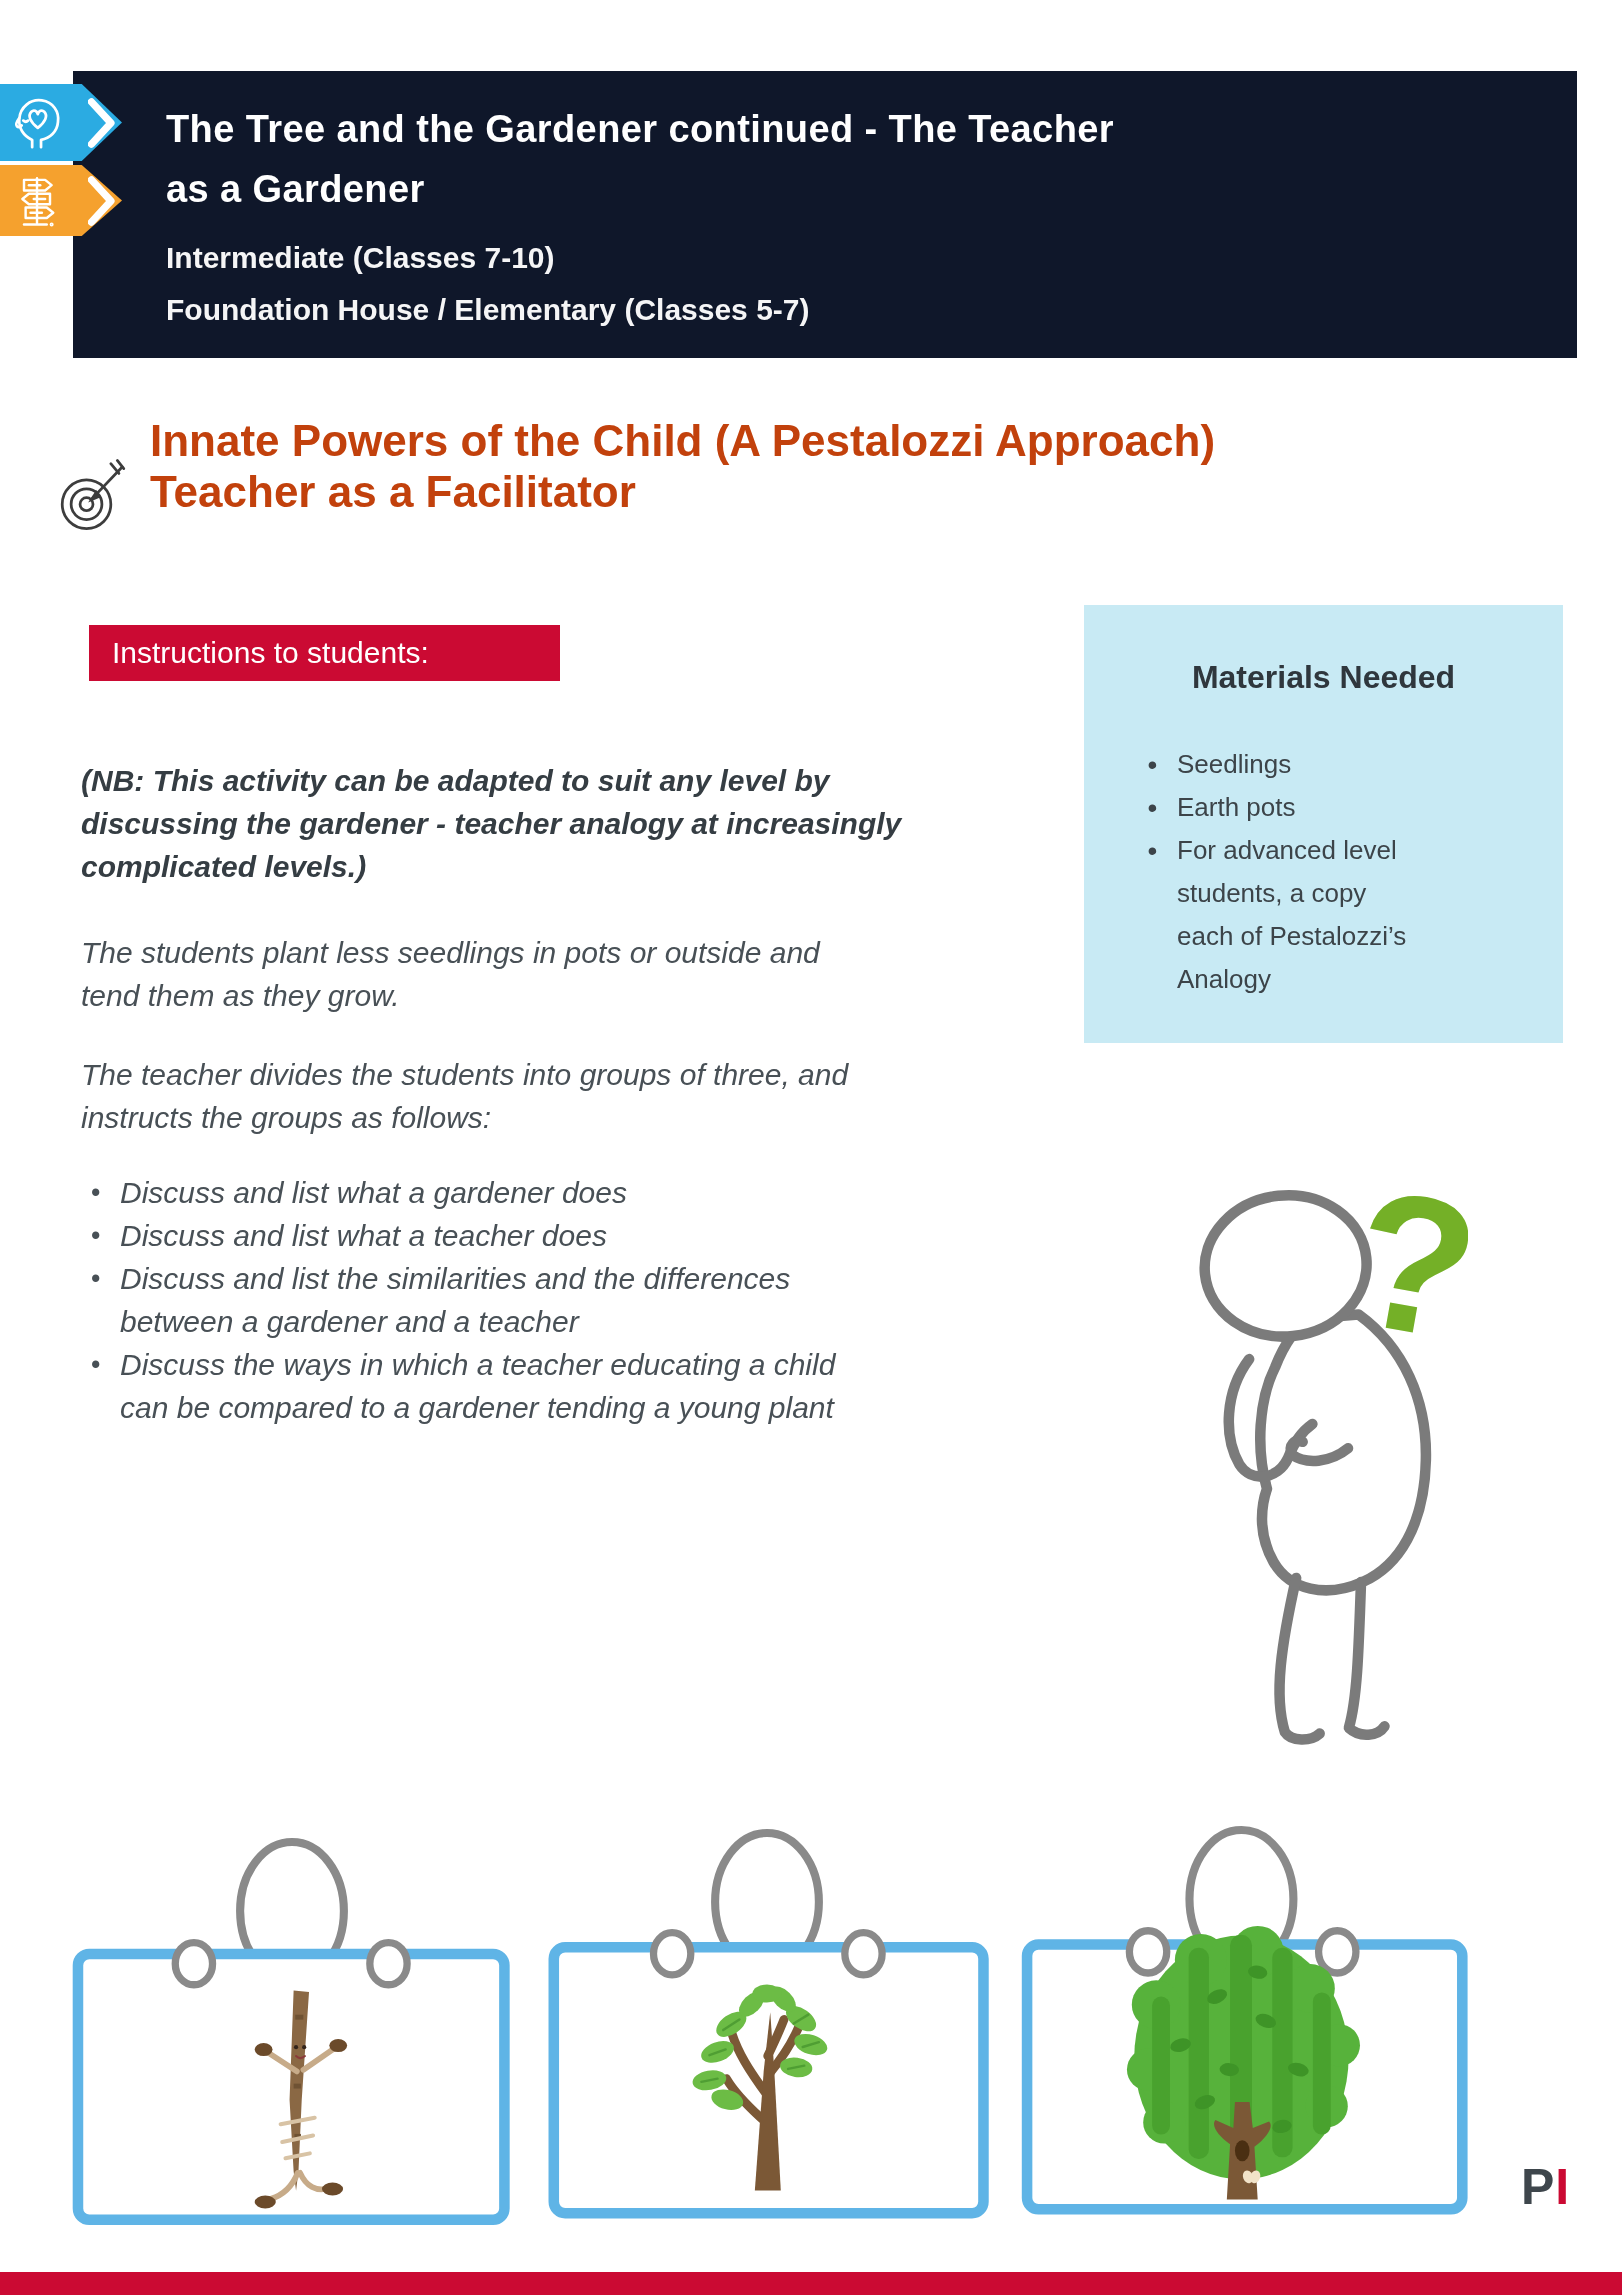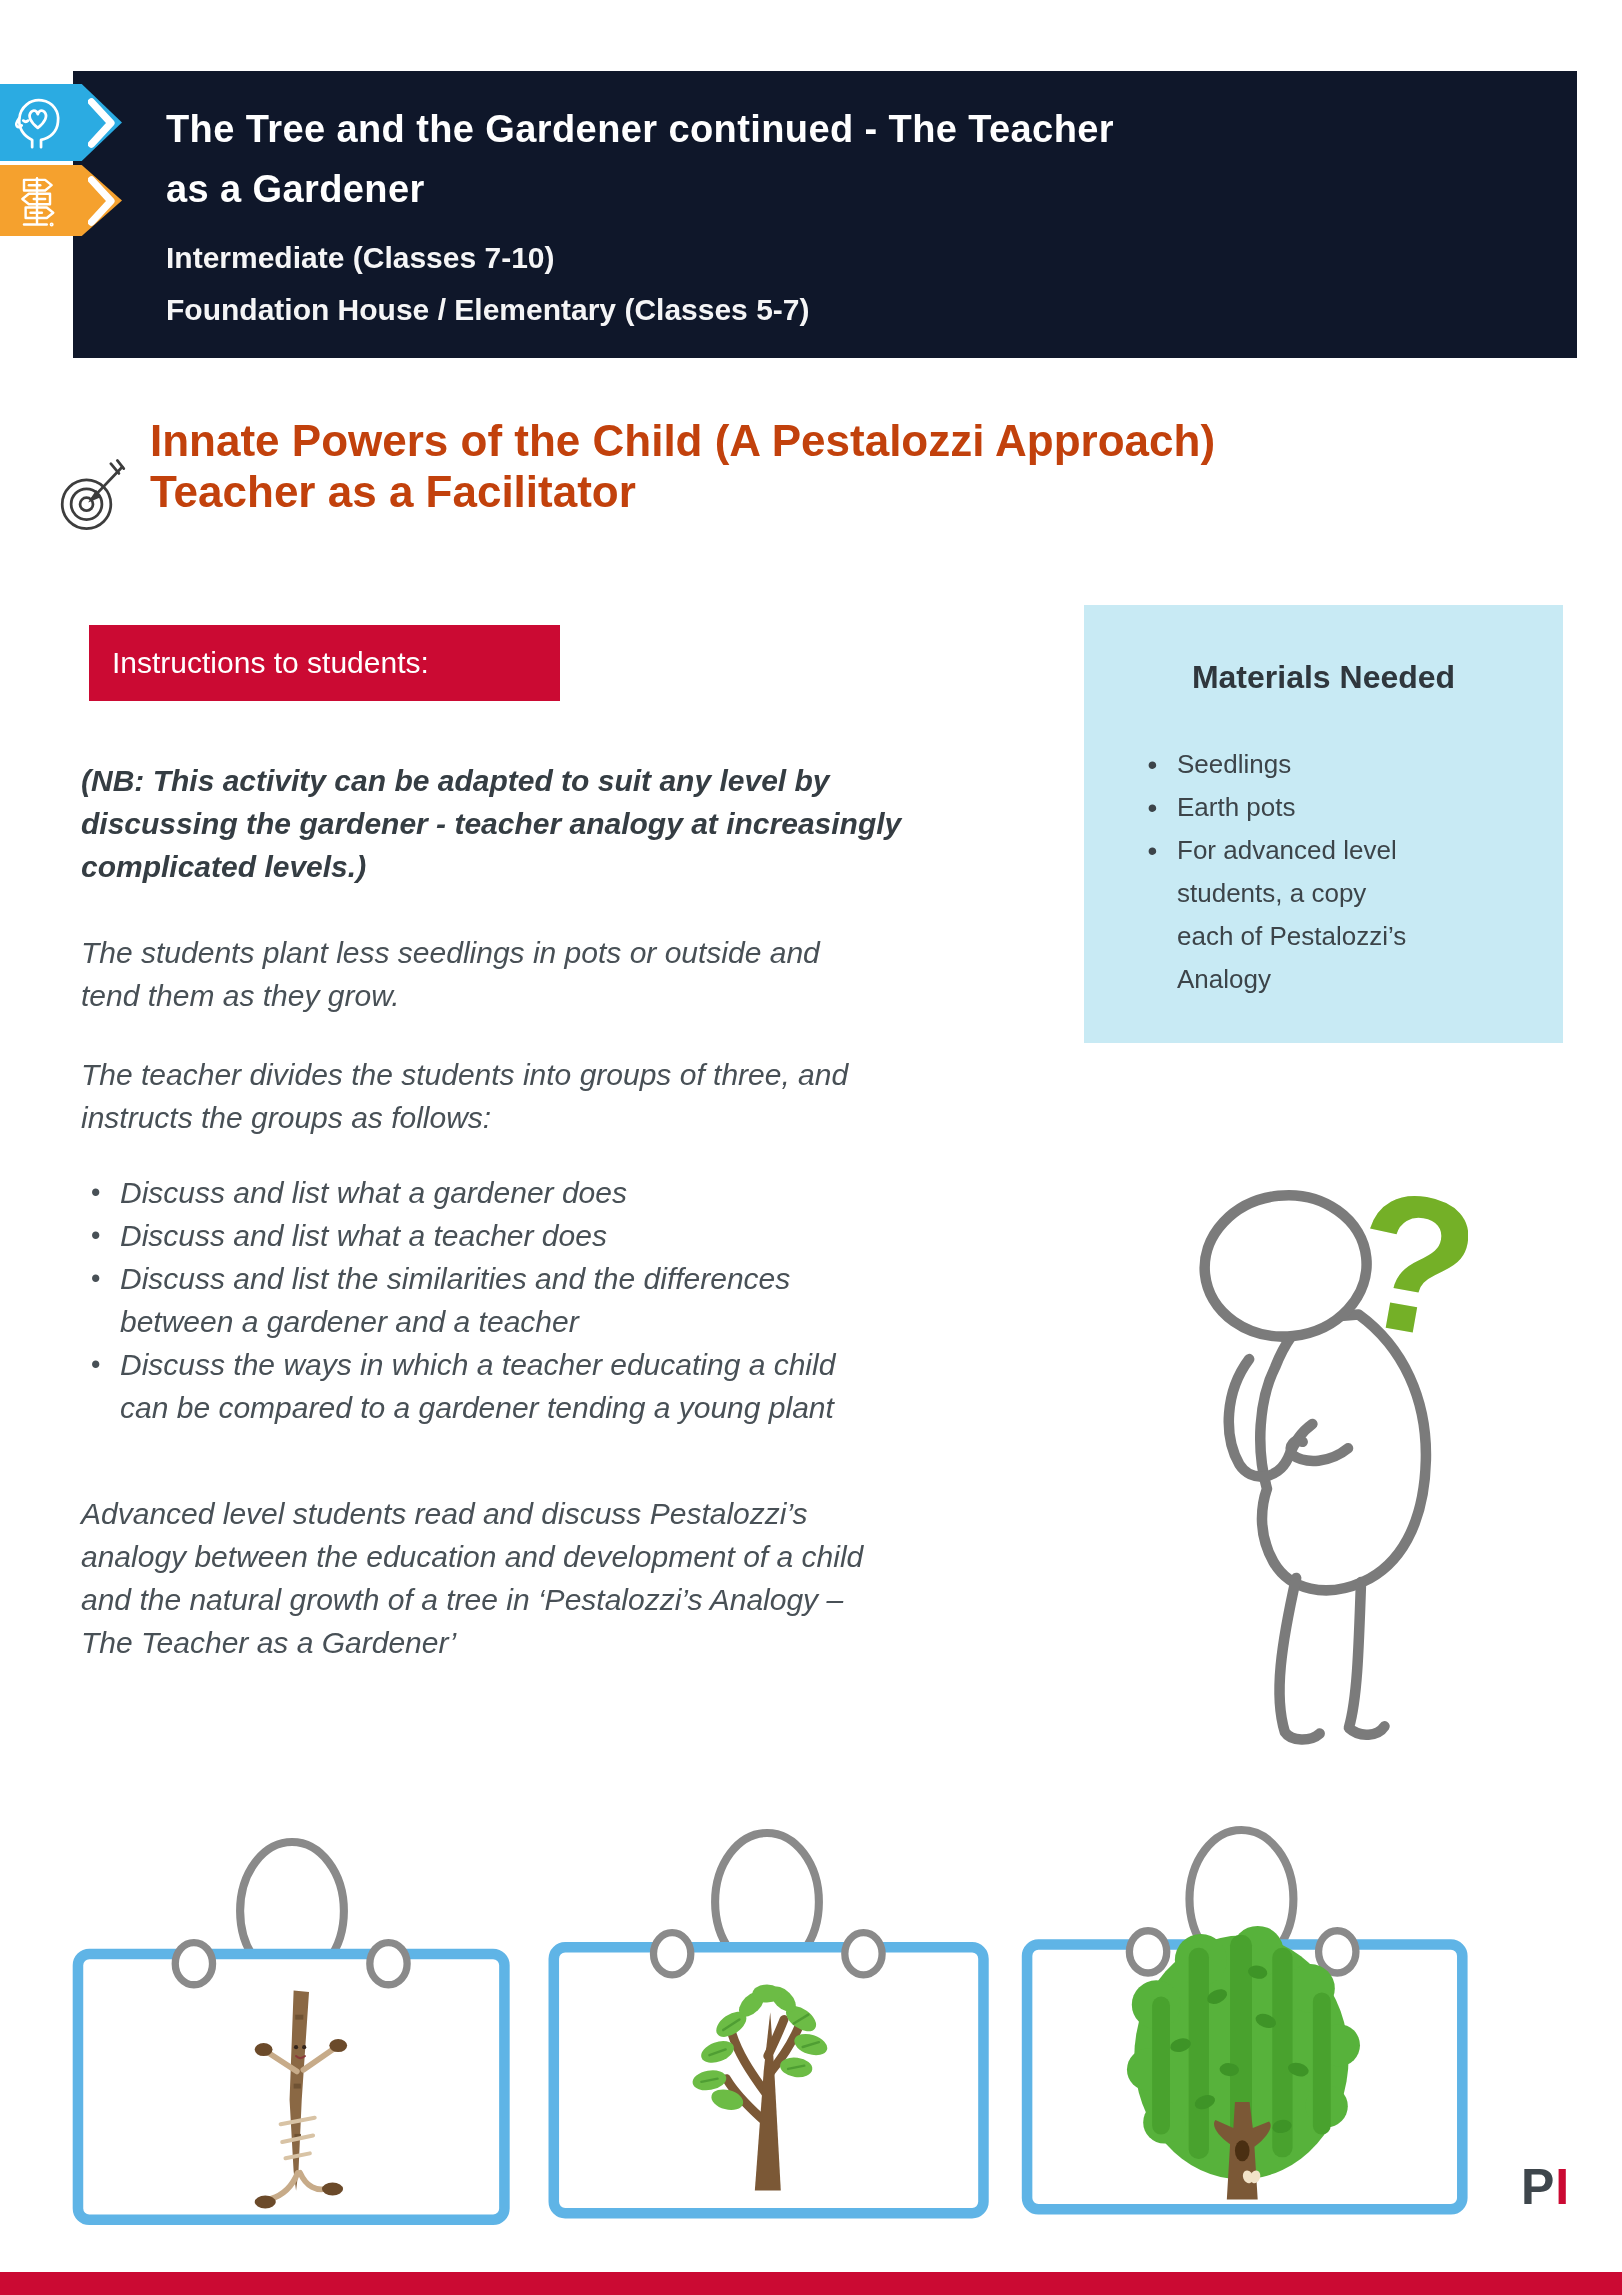--- a/index.html
+++ b/index.html
@@ -21,21 +21,21 @@
   .tab svg{position:absolute;}
   .tab .tab-pictogram{left:11.4px;top:50%;transform:translateY(-50%);}
   .tab .tab-chevron{right:6.5px;top:50%;transform:translateY(-50%);}
 
   
   .target-icon{position:absolute;left:54px;top:454px;}
   .objective{position:absolute;left:150px;top:415px;color:#c2410c;font-weight:bold;
              font-size:44px;line-height:51px;}
 
   
-  .instr-box{position:absolute;left:89px;top:625px;width:471px;height:76px;background:#cb0a33;
+  .instr-box{position:absolute;left:89px;top:625px;width:471px;height:56px;background:#cb0a33;
              color:#fff;font-size:30px;display:flex;align-items:center;padding-left:23px;
              box-sizing:border-box;}
 
   
   .materials{position:absolute;left:1084px;top:605px;width:479px;height:438px;background:#c8eaf4;
              box-sizing:border-box;color:#3c4449;}
   .materials-title{margin-top:54px;text-align:center;font-size:32px;font-weight:bold;color:#2f373d;}
   .materials ul{margin:47px 0 0 0;padding:0 0 0 57px;list-style:none;}
   .materials li{position:relative;font-size:26px;line-height:43px;padding-left:36px;color:#3c4449;
                 white-space:pre-wrap;}
@@ -149,24 +149,20 @@
     <ul>
         <li>Discuss and list what a gardener does</li>
         <li>Discuss and list what a teacher does</li>
         <li>Discuss and list the similarities and the differences
 between a gardener and a teacher</li>
         <li>Discuss the ways in which a teacher educating a child
 can be compared to a gardener tending a young plant</li>
       </ul>
     <div class="gap32"></div>
     <div class="gap46"></div>
-    <p class="pre">Advanced level students read and discuss Pestalozzi’s
-analogy between the education and development of a child
-and the natural growth of a tree in ‘Pestalozzi’s Analogy –
-The Teacher as a Gardener’</p>
   </div>
 
   <svg class="thinker" width="308" height="617" viewBox="0 0 380 760">
     <text x="300" y="215" text-anchor="middle" font-family="Liberation Sans, sans-serif" font-weight="bold" font-size="240" fill="#74b027" transform="rotate(10 300 215)">?</text>
     <g fill="#ffffff" stroke="#7b7b7b" stroke-width="13" stroke-linecap="round" stroke-linejoin="round">
       <path d="M245,195 C300,235 330,300 328,375 C326,455 295,505 250,525 C205,545 160,535 140,500 C120,465 125,430 132,410 C118,360 122,300 142,260 C152,235 165,212 185,200 Z"></path>
       <ellipse cx="155" cy="135" rx="100" ry="87" transform="rotate(-6 155 135)"></ellipse>
       <path fill="none" d="M110,250 C80,290 78,345 98,380 C112,402 145,400 158,372 C166,352 174,340 188,330"></path>
       <path fill="none" d="M232,360 C210,378 180,380 163,368 C158,356 166,348 176,352"></path>
       <path fill="none" d="M168,520 C150,600 140,665 154,710 C162,722 186,722 197,712"></path>

